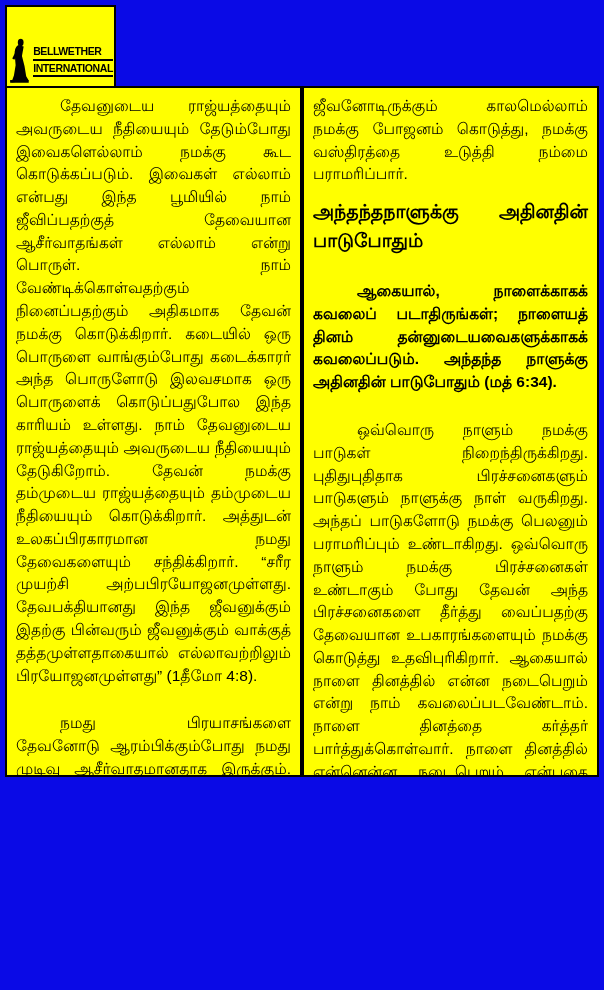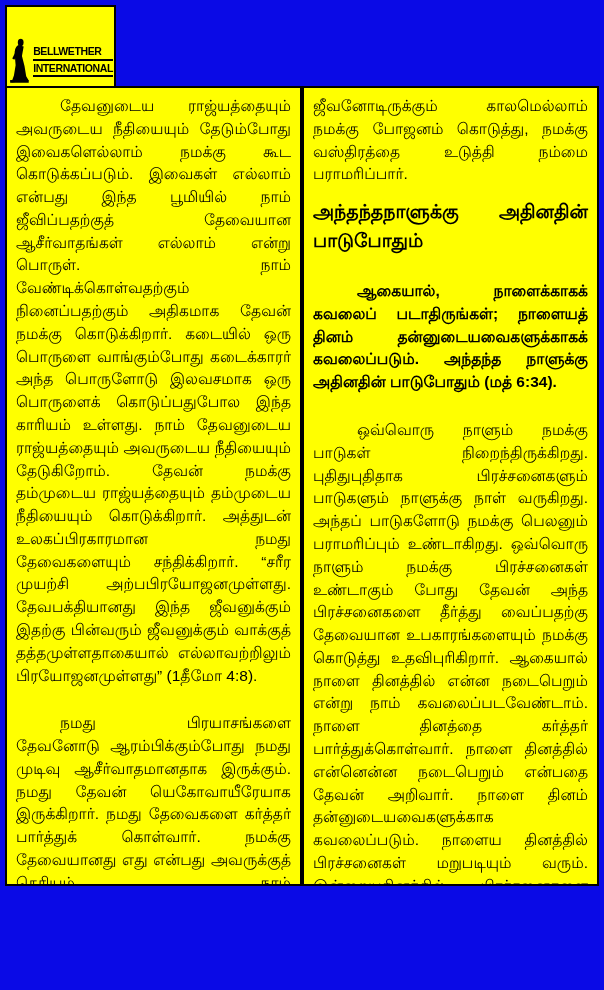--- a/index.html
+++ b/index.html
@@ -36,21 +36,21 @@
   .title-tamil {
     font-family:"Liberation Serif", serif;
     font-size:31px; font-weight:bold; line-height:1.1;
   }
   .title-english {
     font-size:20px; font-weight:bold; letter-spacing:0.5px; margin-top:4px;
   }
 
   
   .columns {
-    position:absolute; top:86px; left:5px; width:594px; height:800px;
+    position:absolute; top:86px; left:5px; width:594px; height:691px;
     display:flex; 
   }
   .column {
     flex:1 1 0;
     padding:7px 9px 8px 9px;
     font-size:15.5px; line-height:1.47;
     text-align:justify;
     overflow:hidden;
   }
   .column p { text-align:justify; }

